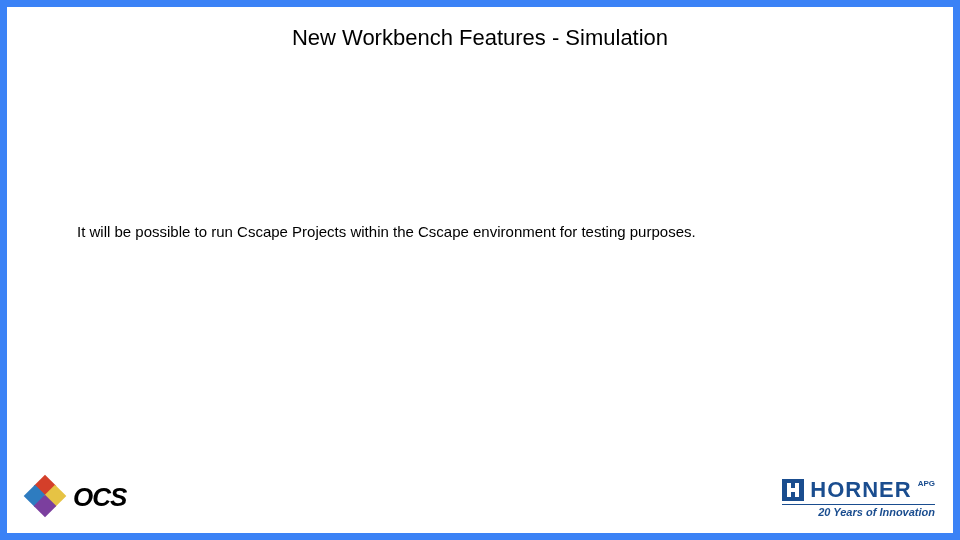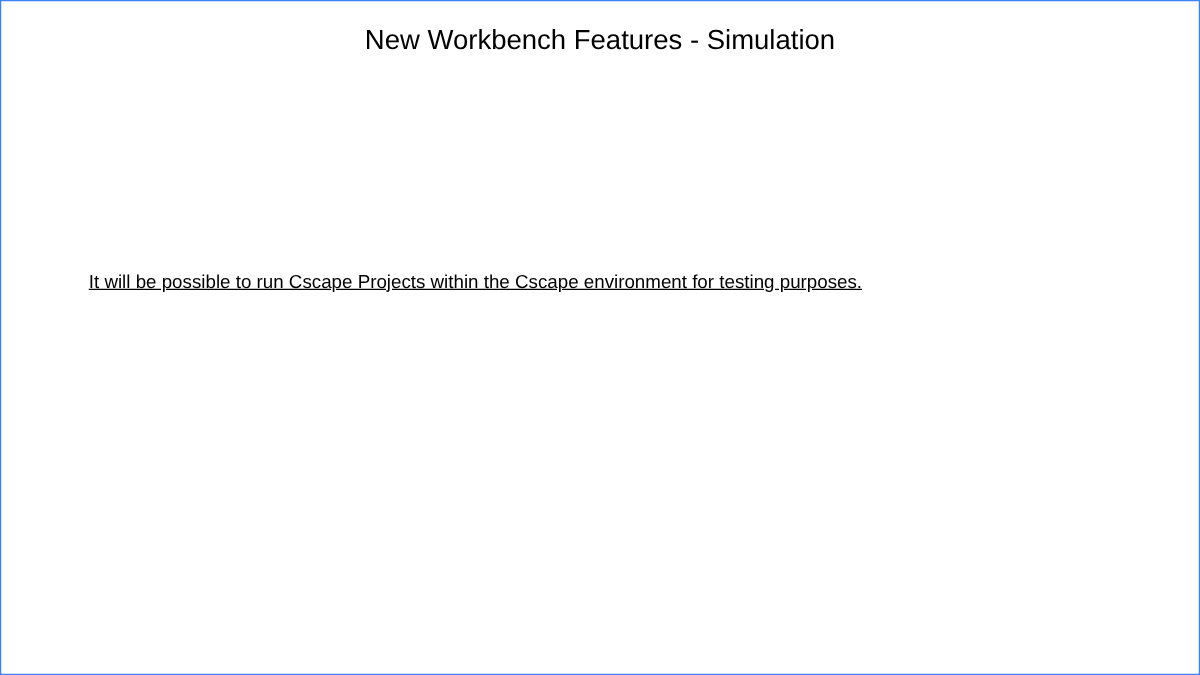--- a/index.html
+++ b/index.html
@@ -12,41 +12,40 @@
       height: 540px;
       font-family: Arial, Helvetica, sans-serif;
       background: #ffffff;
       position: relative;
       overflow: hidden;
     }
     .slide {
       width: 100%;
       height: 100%;
       position: relative;
-      border: 1px solid #3b82f6;
+      border: 7px solid #3b82f6;
     }
     .title {
       position: absolute;
       top: 18px;
       left: 0;
       width: 100%;
       text-align: center;
       font-size: 22px;
       font-weight: 400;
       color: #000;
     }
     .body-text {
       position: absolute;
       top: 215px;
       left: 70px;
       right: 52px;
       font-size: 15px;
       line-height: 1.35;
       color: #000;
-      text-decoration: underline;
     }
     .body-text p {
       margin-bottom: 20px;
     }
     .footer {
       position: absolute;
       bottom: 10px;
       left: 0;
       right: 0;
       height: 60px;
@@ -146,13 +145,35 @@
 </head>
 <body>
 
 <div class="slide">
   <h1 class="title">New Workbench Features - Simulation</h1>
 
   <div class="body-text">
     <p>It will be possible to run Cscape Projects within the Cscape environment for testing purposes.</p>
   </div>
 
+  <div class="footer">
+    <div class="logo-left">
+      <div class="ocs-cubes">
+        <div class="cube cube1"></div>
+        <div class="cube cube2"></div>
+        <div class="cube cube3"></div>
+        <div class="cube cube4"></div>
+      </div>
+      <span class="ocs-text">OCS</span>
+    </div>
+
+    <div class="logo-right">
+      <div class="horner-row">
+        <div class="horner-square">
+          <div class="horner-bar"></div>
+        </div>
+        <span class="horner-text">HORNER</span>
+        <span class="horner-apg">APG</span>
+      </div>
+      <div class="horner-tagline">20 Years of Innovation</div>
+    </div>
+  </div>
 </div>
 
 </body></html>

